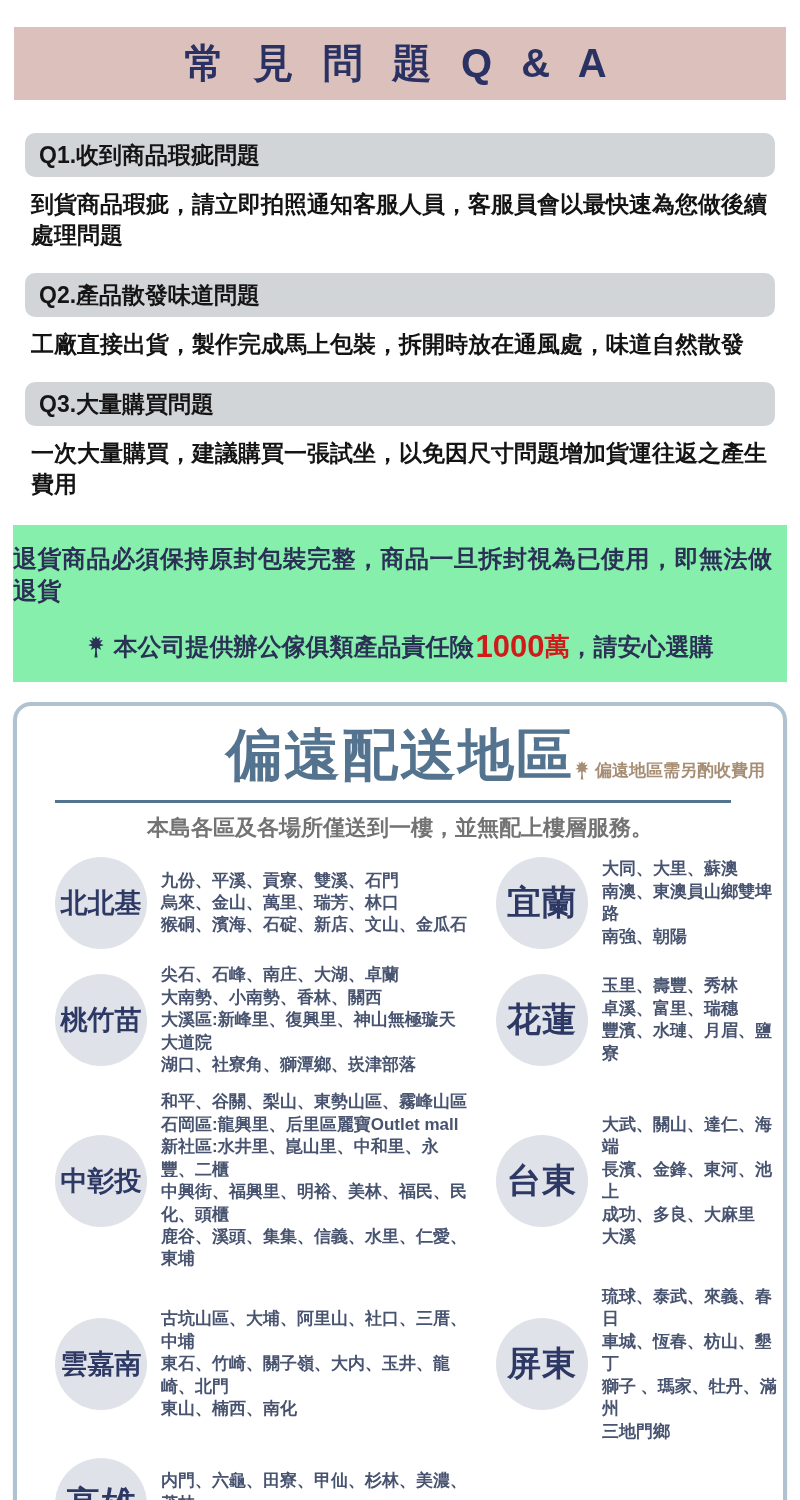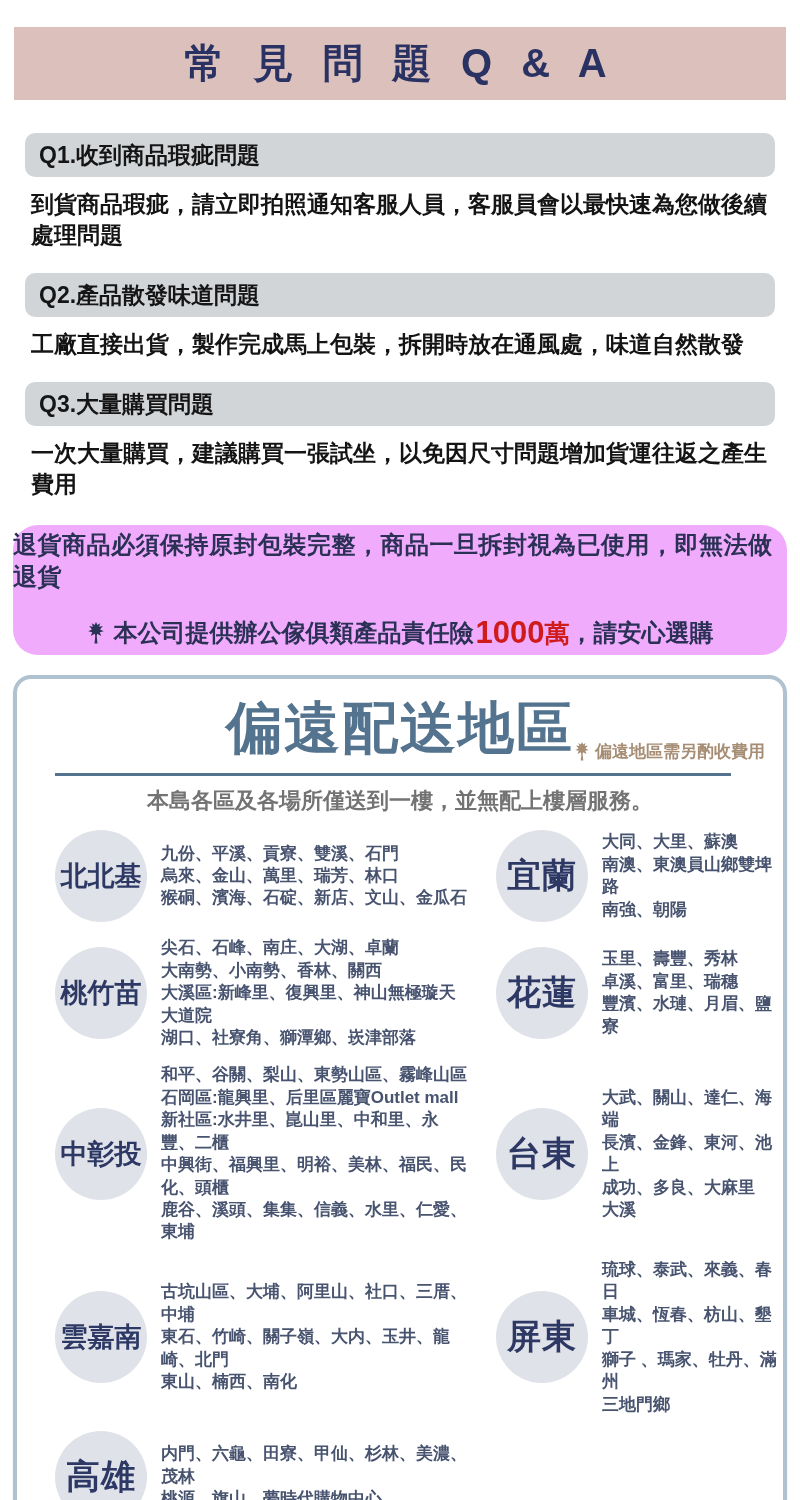--- a/index.html
+++ b/index.html
@@ -13,34 +13,34 @@
 
   
   .faq { margin:33px 25px 0 25px; }
   .q-bar { background:#d2d5d8; border-radius:10px; height:44px;
     display:flex; align-items:center; padding-left:14px;
     font-size:23px; font-weight:600; color:#151515;margin-top:22px; }
   .answer { font-size:23px; font-weight:600; color:#141414;
     margin:12px 6px 13px 6px; line-height:1.35; }
 
   
-  .return-banner { margin:25px 13px 0 13px; height:130px; background:#f0abfc;
-    display:flex; flex-direction:column; align-items:center; justify-content:center; gap:22px;border-radius:25px; }
+  .return-banner { margin:25px 13px 0 13px; height:157px; background:#86efac;
+    display:flex; flex-direction:column; align-items:center; justify-content:center; gap:22px; }
   .rb-line1 { font-size:24px; font-weight:700; color:#2a3155; letter-spacing:0.5px; }
   .rb-line2 { display:flex; align-items:center; font-size:24px; font-weight:700; color:#2a3155; }
   .rb-line2 .leaf { margin-right:9px; }
   .amount-num { color:#d01b1b; font-size:31px; font-weight:700; padding-left:2px; }
   .amount-unit { color:#d01b1b; font-size:25px; font-weight:700; }
 
   
   .remote-box { margin:20px 13px 0 13px; border:4px solid #b0c2cf; border-radius:18px;
     padding:8px 0 26px 0; min-height:895px; box-shadow:0 3px 2px rgba(140,160,175,0.35); }
   .remote-title-row { position:relative; text-align:center; padding-top:4px; }
   .remote-title { font-size:56px; font-weight:700; color:#54738e; letter-spacing:2px; }
-  .fee-note { position:absolute; right:18px; bottom:4px; display:flex; align-items:center; gap:5px;
+  .fee-note { position:absolute; right:18px; bottom:12px; display:flex; align-items:center; gap:5px;
     font-size:17px; font-weight:700; color:#a68d74; }
   .title-divider { height:3px; background:#54738e; margin:6px 52px 0 38px; }
   .remote-subtitle { text-align:center; margin-top:10px;
     font-size:22px; font-weight:700; color:#737373; }
 
   .regions { display:grid; grid-template-columns:455px 1fr; row-gap:15px; margin-top:14px; }
   .region-cell { display:flex; align-items:center; gap:14px; }
   .region-cell.left { padding-left:38px; }
   .region-cell.right { padding-left:24px; padding-right:6px; }
   .region-circle { width:92px; height:92px; border-radius:50%; background:#dfe2e8; flex:none;

